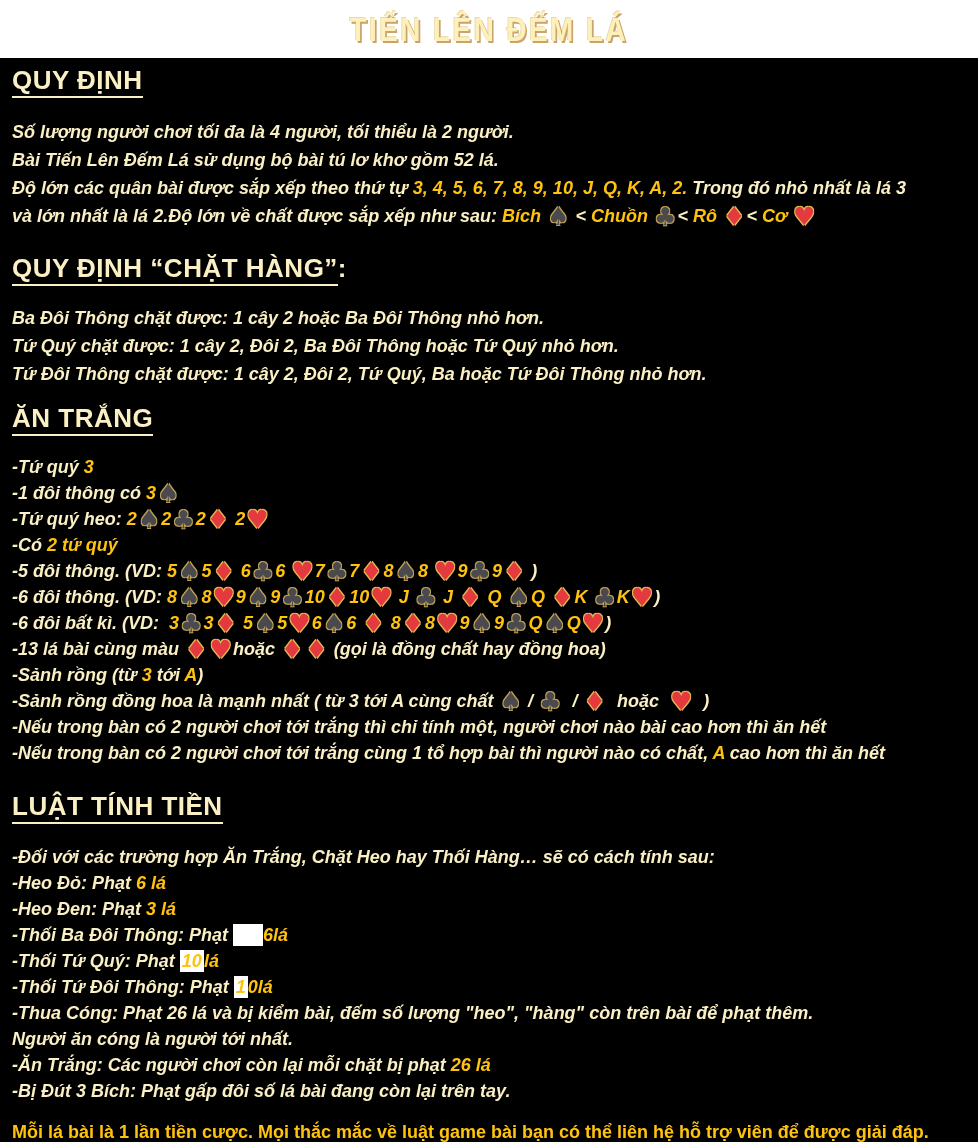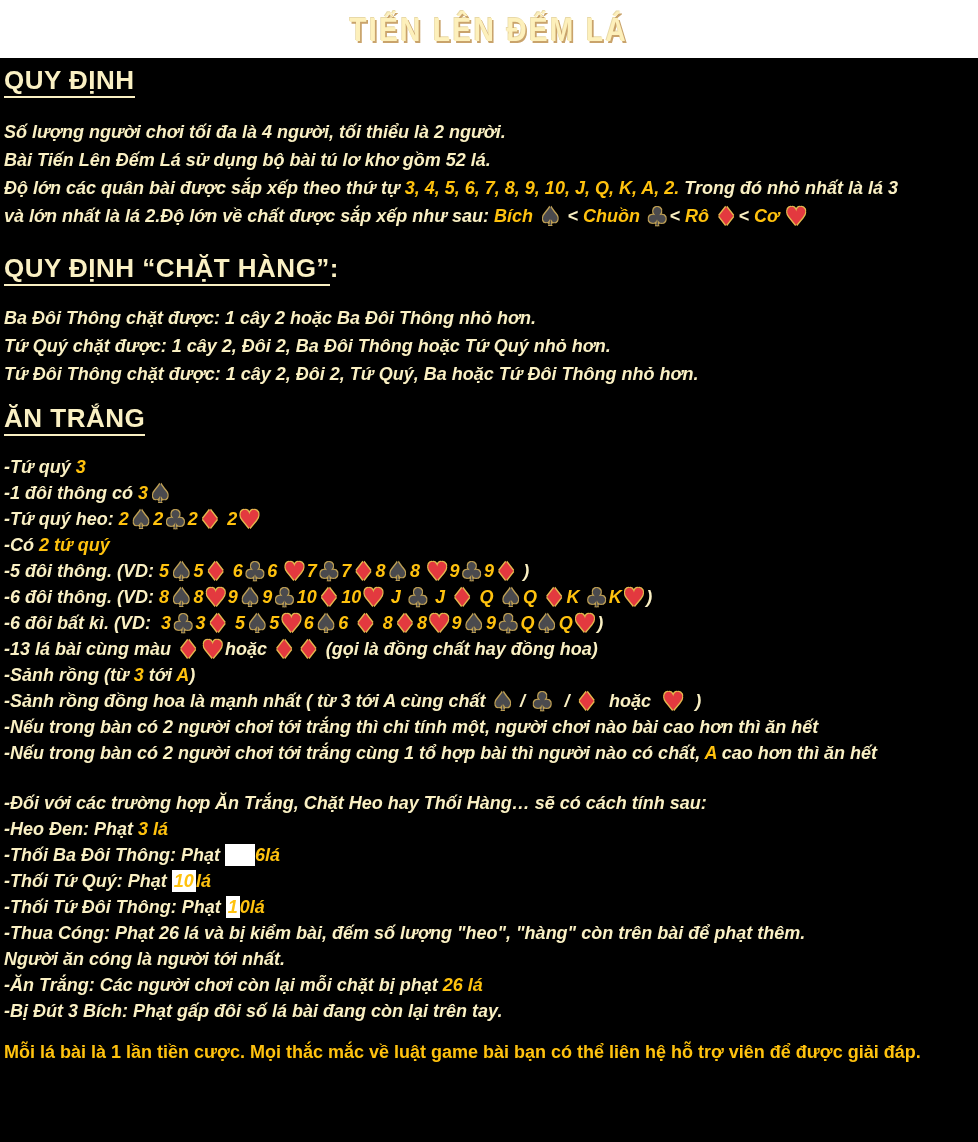--- a/index.html
+++ b/index.html
@@ -24,21 +24,21 @@
   .top-band{
     width:100%;height:58px;background:var(--band);
     display:flex;align-items:center;justify-content:center;
   }
   .title{
     font-size:34px;font-weight:bold;color:var(--title-fill);
     letter-spacing:3px;white-space:nowrap;
     text-shadow:2px 2px 0 var(--title-shadow), -1px -1px 0 #e8d9a8;
     transform:scaleX(.82);transform-origin:center;
   }
-  .content{padding:6px 4px 0 4px;color:var(--base);}
+  .content{padding:6px 4px 0 12px;color:var(--base);}
   section.sec{display:block;}
   section.sec h2{
     font-size:26px;line-height:32px;font-weight:bold;color:var(--base);
     letter-spacing:.5px;
   }
   section.sec h2 .h-underline{
     border-bottom:2px solid var(--base);padding-bottom:1px;
   }
   .sec-body{margin-top:22px;font-size:18px;font-style:italic;}
   .line{white-space:pre-wrap;}
@@ -109,22 +109,24 @@
           <div class="line"><span class="seg-b">-6 đôi thông. (VD: </span><span class="seg-g">8</span><span class="suit dark">♠</span><span class="seg-g">8</span><span class="suit red">♥</span><span class="seg-g">9</span><span class="suit dark">♠</span><span class="seg-g">9</span><span class="suit dark">♣</span><span class="seg-g">10</span><span class="suit red">♦</span><span class="seg-g">10</span><span class="suit red">♥</span><span class="seg-g"> J </span><span class="suit dark">♣</span><span class="seg-g"> J </span><span class="suit red">♦</span><span class="seg-g"> Q </span><span class="suit dark">♠</span><span class="seg-g">Q </span><span class="suit red">♦</span><span class="seg-g">K </span><span class="suit dark">♣</span><span class="seg-g">K</span><span class="suit red">♥</span><span class="seg-b">)</span></div>
           <div class="line"><span class="seg-b">-6 đôi bất kì. (VD:  </span><span class="seg-g">3</span><span class="suit dark">♣</span><span class="seg-g">3</span><span class="suit red">♦</span><span class="seg-g"> 5</span><span class="suit dark">♠</span><span class="seg-g">5</span><span class="suit red">♥</span><span class="seg-g">6</span><span class="suit dark">♠</span><span class="seg-g">6 </span><span class="suit red">♦</span><span class="seg-g"> 8</span><span class="suit red">♦</span><span class="seg-g">8</span><span class="suit red">♥</span><span class="seg-g">9</span><span class="suit dark">♠</span><span class="seg-g">9</span><span class="suit dark">♣</span><span class="seg-g">Q</span><span class="suit dark">♠</span><span class="seg-g">Q</span><span class="suit red">♥</span><span class="seg-b">)</span></div>
           <div class="line"><span class="seg-b">-13 lá bài cùng màu </span><span class="suit red">♦</span><span class="suit red">♥</span><span class="seg-b">hoặc </span><span class="suit red">♦</span><span class="suit red">♦</span><span class="seg-b"> (gọi là đồng chất hay đồng hoa)</span></div>
           <div class="line"><span class="seg-b">-Sảnh rồng (từ </span><span class="seg-g">3</span><span class="seg-b"> tới </span><span class="seg-g">A</span><span class="seg-b">)</span></div>
           <div class="line"><span class="seg-b">-Sảnh rồng đồng hoa là mạnh nhất ( từ 3 tới A cùng chất </span><span class="suit dark">♠</span><span class="seg-b"> / </span><span class="suit dark">♣</span><span class="seg-b">  / </span><span class="suit red">♦</span><span class="seg-b">  hoặc  </span><span class="suit red">♥</span><span class="seg-b">  )</span></div>
           <div class="line"><span class="seg-b">-Nếu trong bàn có 2 người chơi tới trắng thì chỉ tính một, người chơi nào bài cao hơn thì ăn hết</span></div>
           <div class="line"><span class="seg-b">-Nếu trong bàn có 2 người chơi tới trắng cùng 1 tổ hợp bài thì người nào có chất, </span><span class="seg-g">A</span><span class="seg-b"> cao hơn thì ăn hết</span></div>
         </div>
       </section>
       <section class="sec sec-luat-tinh-tien">
+        <h2><span class="h-underline">LUẬT TÍNH TIỀN</span></h2>
         <div class="sec-body">
           <div class="line"><span class="seg-b">-Đối với các trường hợp Ăn Trắng, Chặt Heo hay Thối Hàng… sẽ có cách tính sau:</span></div>
+          <div class="line"><span class="seg-b">-Heo Đỏ: Phạt </span><span class="seg-g">6 lá</span></div>
           <div class="line"><span class="seg-b">-Heo Đen: Phạt </span><span class="seg-g">3 lá</span></div>
           <div class="line"><span class="seg-b">-Thối Ba Đôi Thông: Phạt </span><span class="seg-wb">  </span><span class="seg-g">6lá</span></div>
           <div class="line"><span class="seg-b">-Thối Tứ Quý: Phạt </span><span class="seg-wg">10</span><span class="seg-g">lá</span></div>
           <div class="line"><span class="seg-b">-Thối Tứ Đôi Thông: Phạt </span><span class="seg-wg">1</span><span class="seg-g">0lá</span></div>
           <div class="line"><span class="seg-b">-Thua Cóng: Phạt 26 lá và bị kiểm bài, đếm số lượng "heo", "hàng" còn trên bài để phạt thêm.</span></div>
           <div class="line"><span class="seg-b">Người ăn cóng là người tới nhất.</span></div>
           <div class="line"><span class="seg-b">-Ăn Trắng: Các người chơi còn lại mỗi chặt bị phạt </span><span class="seg-g">26 lá</span></div>
           <div class="line"><span class="seg-b">-Bị Đút 3 Bích: Phạt gấp đôi số lá bài đang còn lại trên tay.</span></div>
         </div>
       </section>

